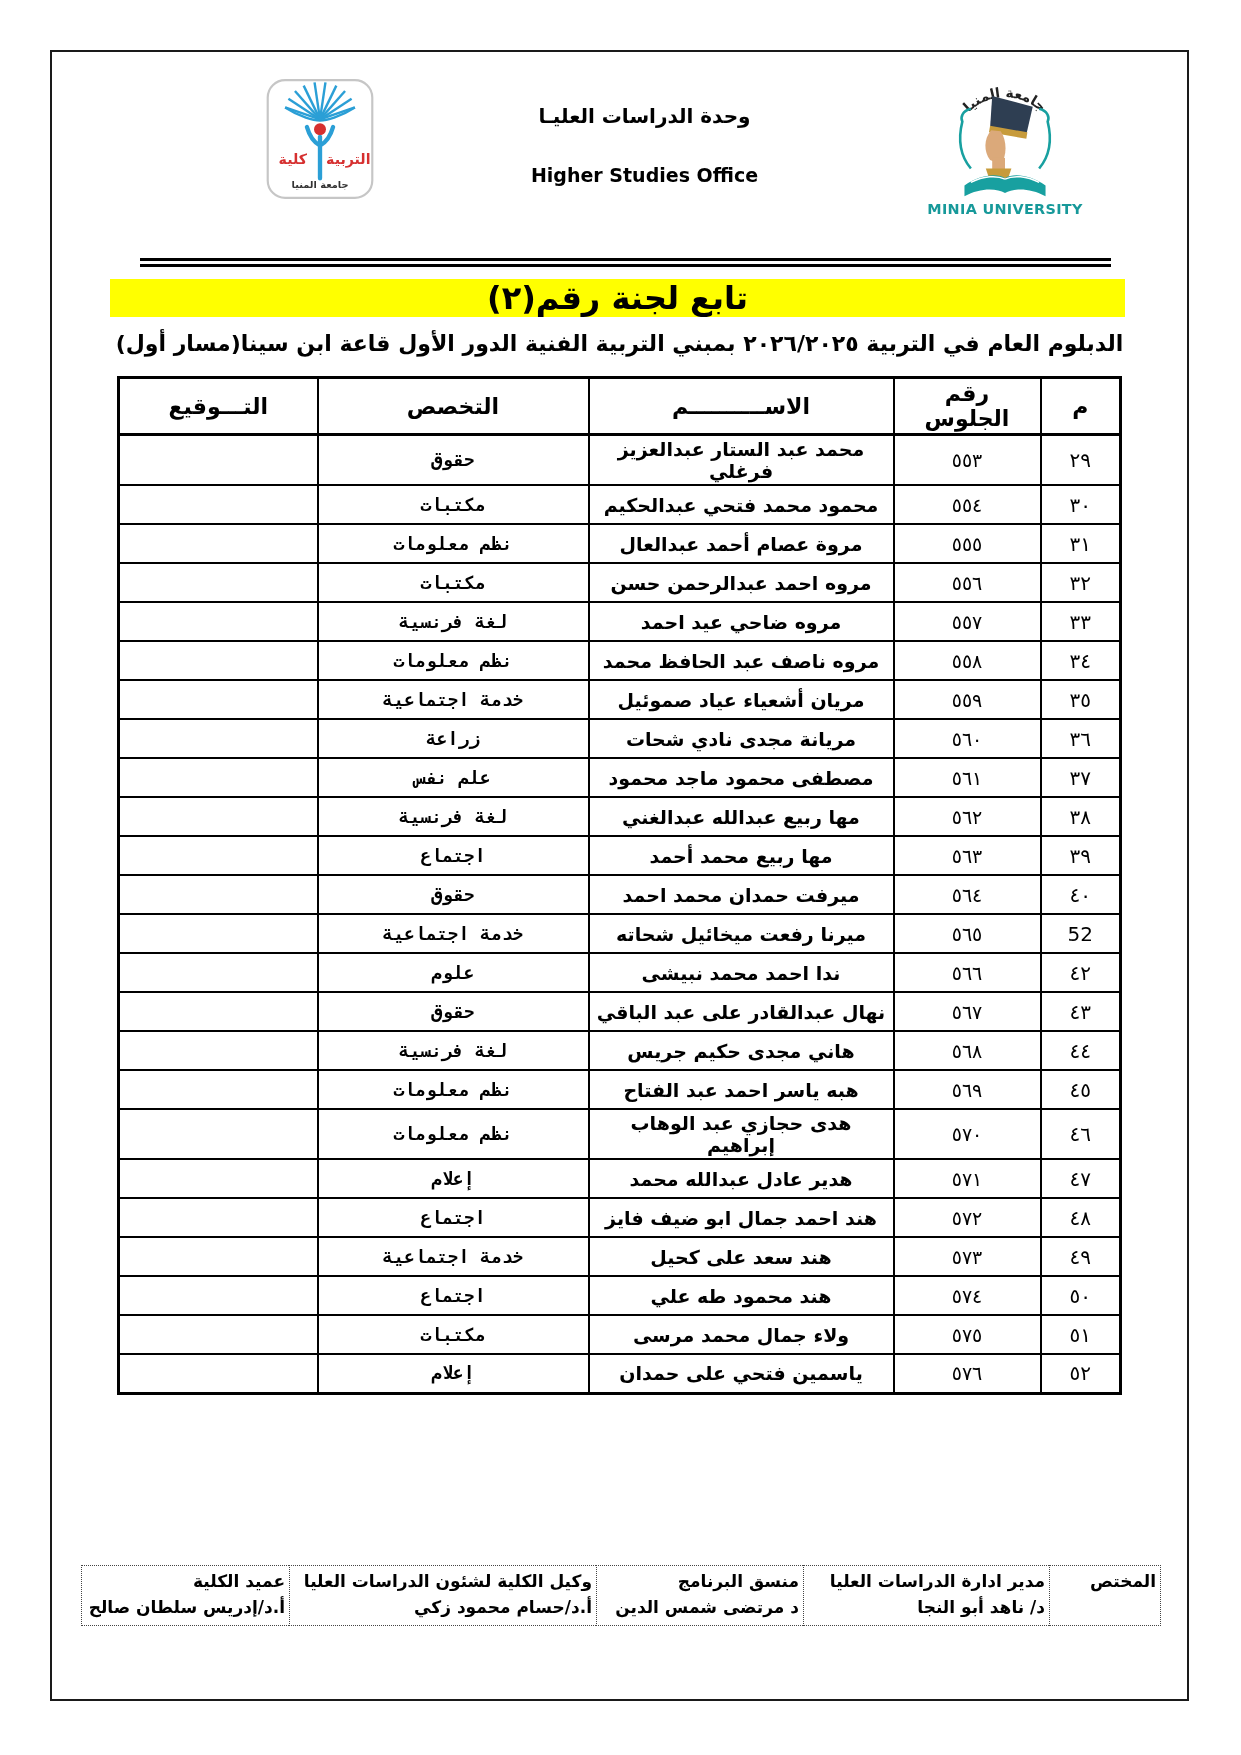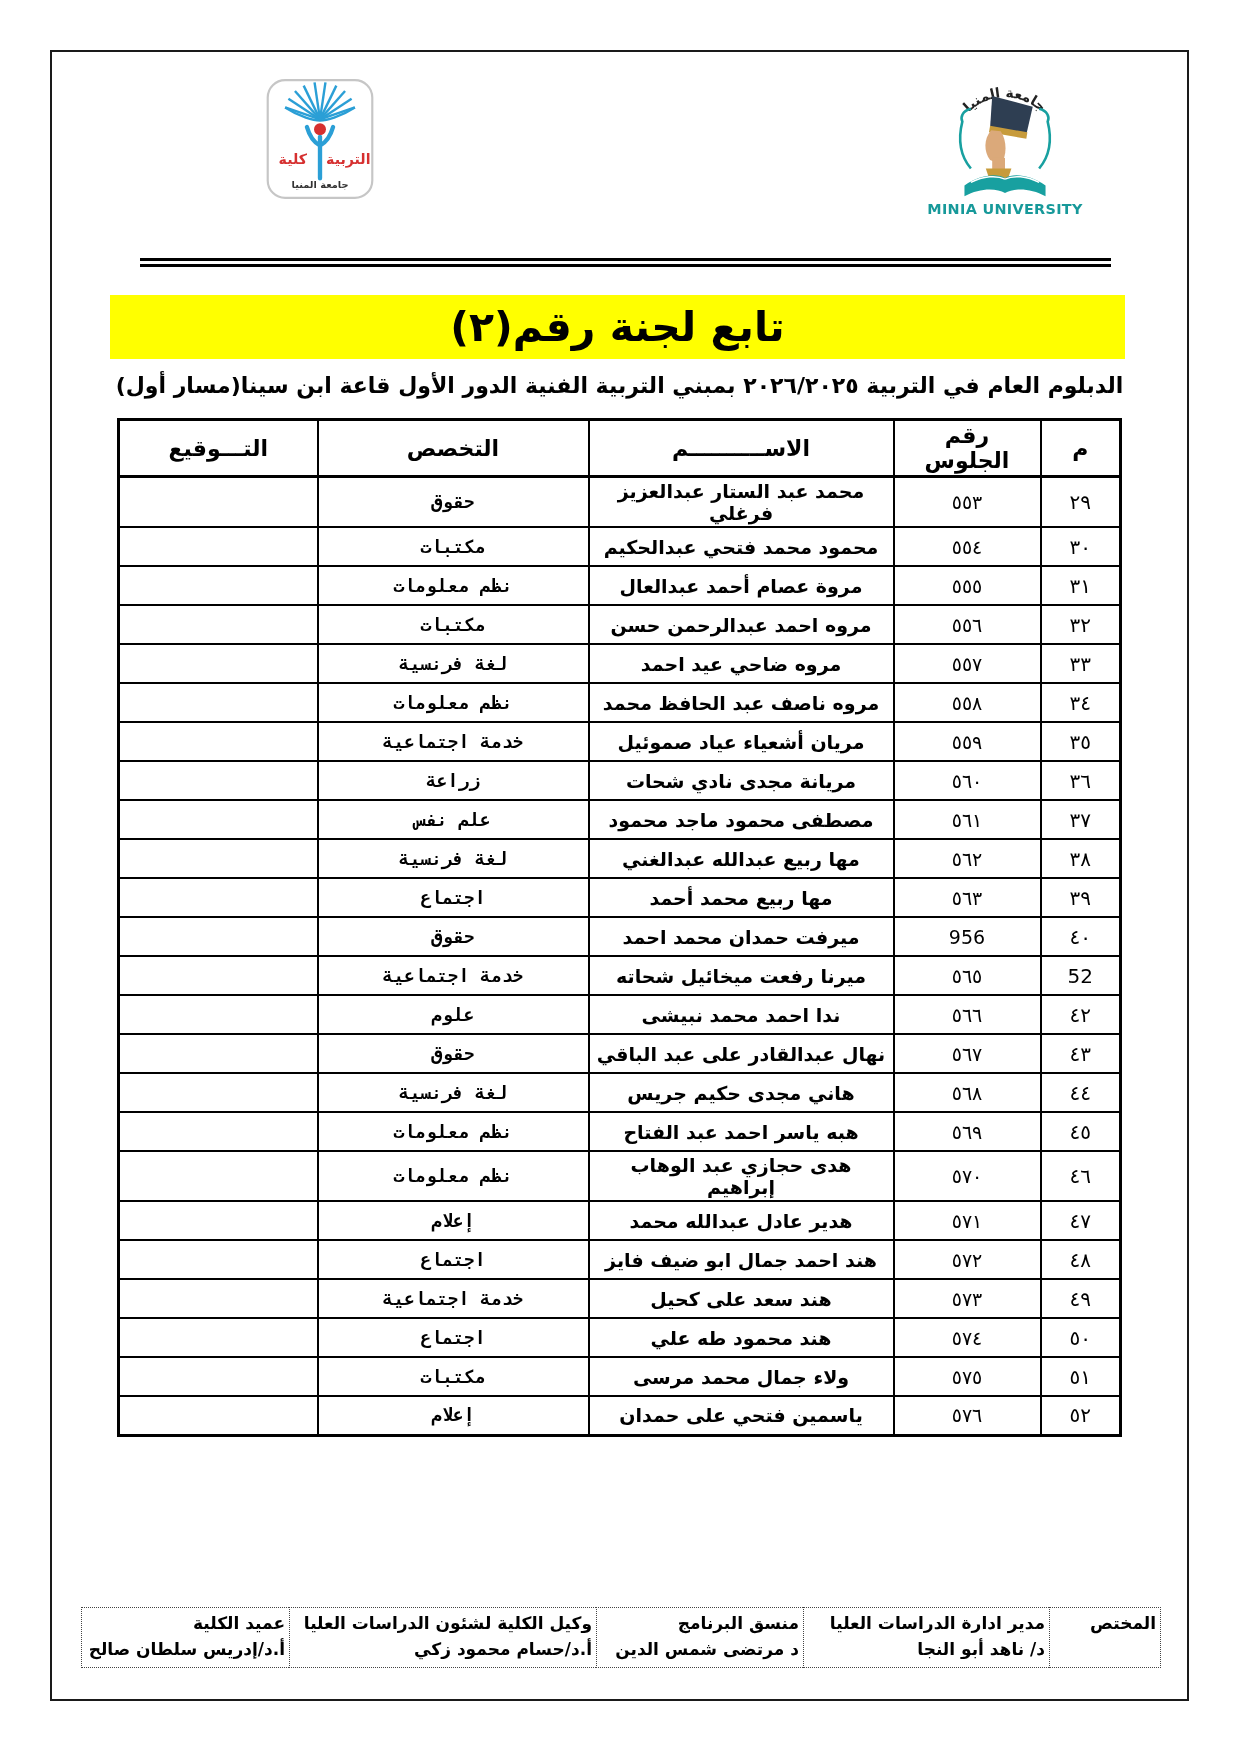--- a/index.html
+++ b/index.html
@@ -8,22 +8,22 @@
   
   .header{position:relative;height:180px;}
   .logo-left{position:absolute;left:213px;top:26px;width:110px;height:122px;}
   .center-block{position:absolute;left:calc(50% + 25px);transform:translateX(-50%);top:52px;text-align:center;white-space:nowrap;}
   .unit-ar{font-size:20px;font-weight:bold;direction:rtl;}
   .unit-en{font-size:19px;font-weight:bold;margin-top:36px;}
   .logo-right{position:absolute;right:104px;top:12px;width:156px;height:160px;}
   
   .dline{margin:26px 76px 0 88px;height:3px;border-top:3px solid #000;border-bottom:3px solid #000;}
   
-  .banner{margin:28px 62px 0 58px;height:64px;background:#ffff00;display:flex;align-items:center;justify-content:center;
-          font-size:41px;font-weight:bold;direction:rtl;}
+  .banner{margin:12px 62px 0 58px;height:38px;background:#ffff00;display:flex;align-items:center;justify-content:center;
+          font-size:32px;font-weight:bold;direction:rtl;}
   .subtitle{margin-top:14px;text-align:center;font-size:22px;font-weight:bold;direction:rtl;}
   
   table{border-collapse:collapse;}
   .main-table{margin:20px auto 0;width:1002px;direction:rtl;table-layout:fixed;}
   .main-table th,.main-table td{border:2px solid #000;text-align:center;vertical-align:middle;padding:2px 6px;box-sizing:border-box;}
   .main-table{border:3px solid #000;}
   .main-table th{height:44px;font-size:22px;font-weight:bold;border-bottom:3px solid #000;}
   .main-table td{height:39px;}
   .c-no{width:80px;font-size:20px;margin-top:48px;}
   .c-seat{width:147px;font-size:19px;}
@@ -62,20 +62,24 @@
       </g>
       <g>
         <circle cx="50" cy="47" r="5.5" fill="#d63030"></circle>
         <path d="M50 54 L50 92 M50 62 C44 59 40 52 38 45 M50 62 C56 59 60 52 62 45" stroke="#2b9fd6" stroke-width="4" fill="none" stroke-linecap="round"></path>
       </g>
       <text x="25" y="79" font-size="13" font-weight="bold" fill="#d63030" text-anchor="middle">كلية</text>
       <text x="76" y="79" font-size="13" font-weight="bold" fill="#d63030" text-anchor="middle">التربية</text>
       <text x="50" y="101" font-size="9" font-weight="bold" fill="#333333" text-anchor="middle">جامعة المنيا</text>
     </svg>
 
+    <div class="center-block">
+      <div class="unit-ar">وحدة الدراسات العليـا</div>
+      <div class="unit-en">Higher Studies Office</div>
+    </div>
 
     <svg class="logo-right" viewBox="0 0 140 150" aria-hidden="true">
       <path id="arcp" d="M28 56 A48 48 0 0 1 112 56" fill="none"></path>
       <text font-size="13" font-weight="bold" fill="#222222">
         <textPath href="#arcp" startOffset="50%" text-anchor="middle">جامعة المنيا</textPath>
       </text>
       <g stroke="#18a0a0" stroke-width="2.4" fill="none">
         <path d="M38 42 C30 44 28 50 30 54 C26 70 28 86 38 98"></path>
         <path d="M102 42 C110 44 112 50 110 54 C114 70 112 86 102 98"></path>
       </g>
@@ -205,21 +209,21 @@
     <tr>
       <td class="c-no">٣٩</td>
       <td class="c-seat">٥٦٣</td>
       <td class="c-name">مها ربيع محمد أحمد</td>
       <td class="c-spec">اجتماع</td>
       <td class="c-sign"></td>
     </tr>
 
     <tr>
       <td class="c-no">٤٠</td>
-      <td class="c-seat">956</td>
+      <td class="c-seat">٥٦٤</td>
       <td class="c-name">ميرفت حمدان محمد احمد</td>
       <td class="c-spec">حقوق</td>
       <td class="c-sign"></td>
     </tr>
 
     <tr>
       <td class="c-no">52</td>
       <td class="c-seat">٥٦٥</td>
       <td class="c-name">ميرنا رفعت ميخائيل شحاته</td>
       <td class="c-spec">خدمة اجتماعية</td>

